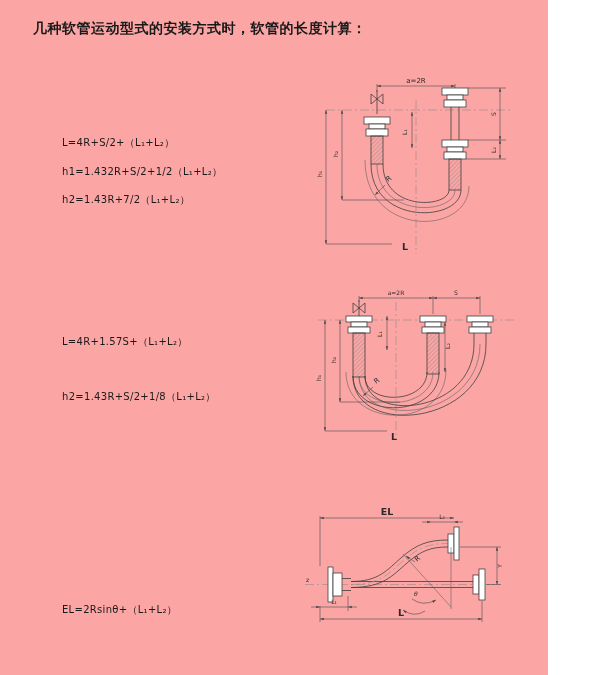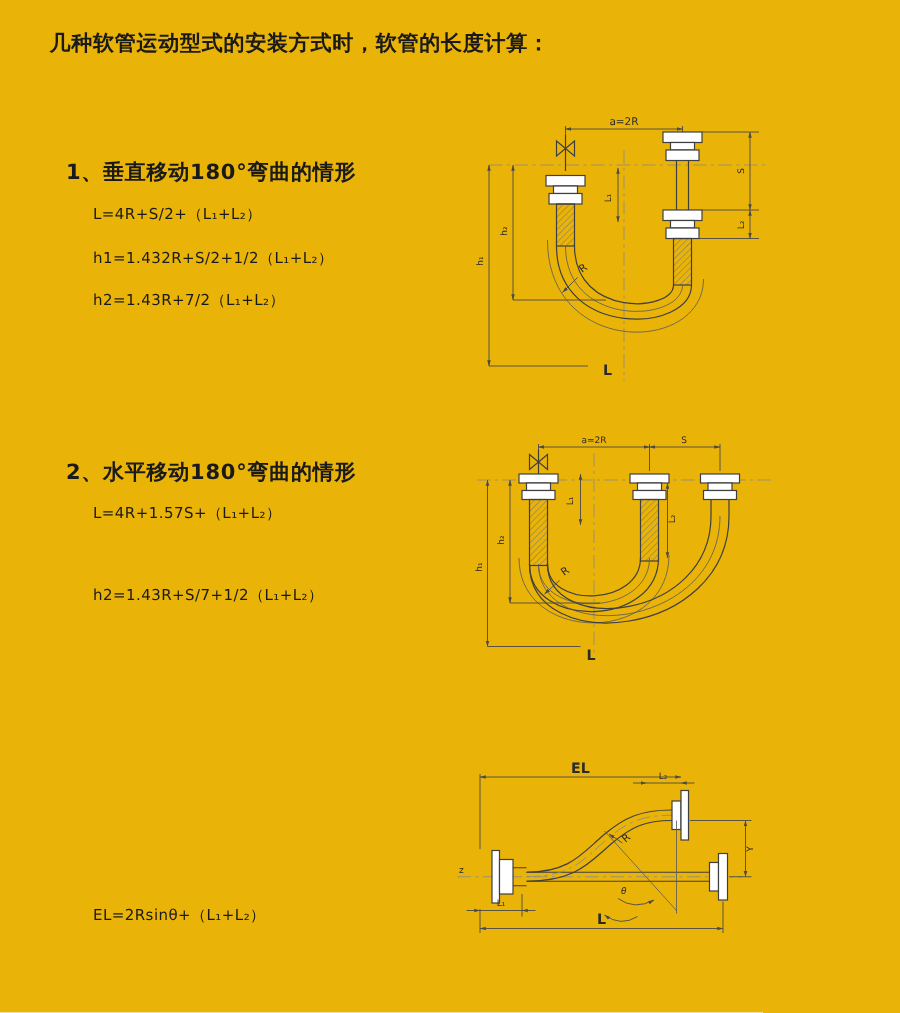--- a/index.html
+++ b/index.html
@@ -1,17 +1,17 @@
 <!DOCTYPE html>
 <html><head>
 <meta charset="utf-8">
 <style>
   html,body{margin:0;padding:0;background:#fff;}
   #page{
-    position:relative;width:600px;height:675px;background:#eab308;overflow:hidden;
+    position:relative;width:548px;height:675px;background:#fca5a5;overflow:hidden;
     font-family:"DejaVu Sans","Liberation Sans",sans-serif;color:#1a1a1a;
   }
   .title{position:absolute;left:33px;top:20px;font-size:14px;font-weight:700;letter-spacing:.5px;white-space:nowrap;}
   .sec-heading{position:absolute;font-size:14px;font-weight:700;letter-spacing:.5px;white-space:nowrap;}
   .formula{position:absolute;font-size:10px;font-weight:500;letter-spacing:.3px;white-space:nowrap;}
   svg{position:absolute;overflow:visible;}
   svg text{font-family:"DejaVu Sans","Liberation Sans",sans-serif;fill:#2b2b2b;}
   .ln{stroke:#3f3f3f;stroke-width:.8;fill:none;}
   .thin{stroke:#5a5a5a;stroke-width:.55;fill:none;}
   .dim{stroke:#4a4a4a;stroke-width:.6;fill:none;}
@@ -21,28 +21,26 @@
   .lbl-sm{font-size:6px;}
   .lbl-lg{font-size:9.5px;font-weight:600;}
 </style>
 </head>
 <body>
 
 <div id="page">
 
   <div class="title">几种软管运动型式的安装方式时，软管的长度计算：</div>
 
-  <div class="sec-heading" style="left:44px;top:106px">1、垂直移动180°弯曲的情形</div>
   <div class="formula" style="left:62px;top:136px">L=4R+S/2+（L₁+L₂）</div>
   <div class="formula" style="left:62px;top:165px">h1=1.432R+S/2+1/2（L₁+L₂）</div>
   <div class="formula" style="left:62px;top:193px">h2=1.43R+7/2（L₁+L₂）</div>
 
-  <div class="sec-heading" style="left:44px;top:306px">2、水平移动180°弯曲的情形</div>
   <div class="formula" style="left:62px;top:335px">L=4R+1.57S+（L₁+L₂）</div>
-  <div class="formula" style="left:62px;top:390px">h2=1.43R+S/7+1/2（L₁+L₂）</div>
+  <div class="formula" style="left:62px;top:390px">h2=1.43R+S/2+1/8（L₁+L₂）</div>
 
   <div class="formula" style="left:62px;top:603px">EL=2Rsinθ+（L₁+L₂）</div>
 
   <svg style="left:312px;top:72px" width="210" height="186" viewBox="0 0 210 186">
     <defs>
       <marker id="arA" markerWidth="7" markerHeight="7" refX="6.4" refY="3.5" orient="auto-start-reverse">
         <path d="M0,1.5 L6.5,3.5 L0,5.5 Z" fill="#4a4a4a"></path>
       </marker>
       <pattern id="htA" patternUnits="userSpaceOnUse" width="3" height="3" patternTransform="rotate(45)">
         <line x1="0" y1="0" x2="0" y2="3" stroke="#777" stroke-width=".7"></line>

